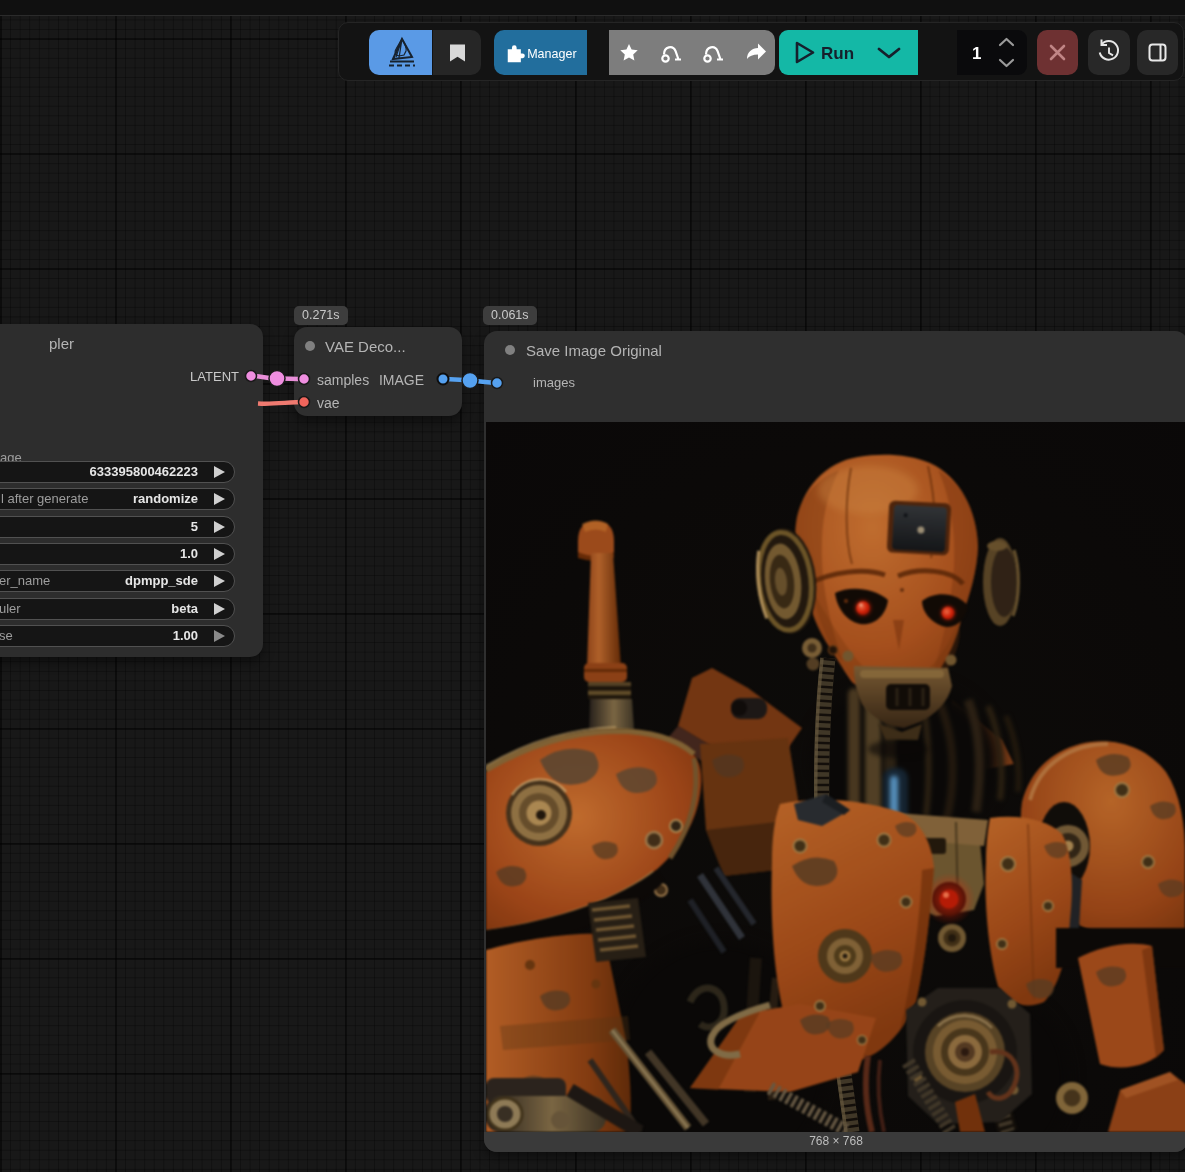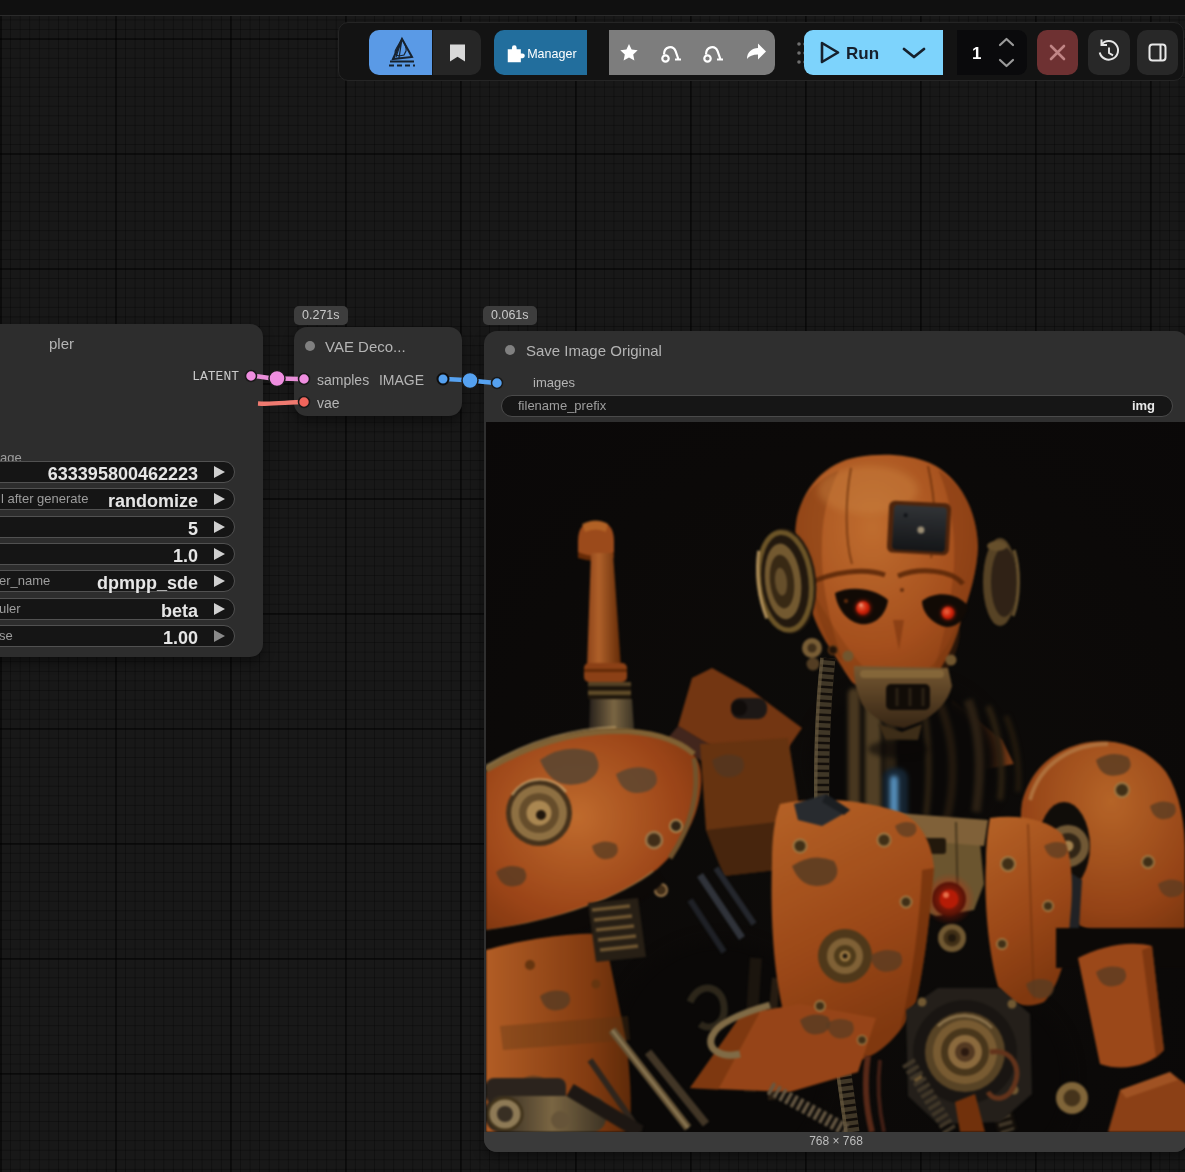--- a/index.html
+++ b/index.html
@@ -19,37 +19,37 @@
   .node{position:absolute;background:#2d2d2d;border-radius:13px;
     box-shadow:0 5px 12px rgba(0,0,0,.45);}
   .badge{position:absolute;background:#3d3d3d;color:#c9c9c9;font-size:12.5px;
     border-radius:5px;padding:2px 8px 3px 8px;}
   .ntitle{color:#b4b4b4;font-size:15px;}
   .tdot{display:inline-block;width:10px;height:10px;border-radius:50%;background:#808080;}
   
   .pill{position:absolute;left:-20px;height:20px;background:#151515;
     border:1px solid #515151;border-radius:11px;}
   .pl{position:absolute;color:#9d9d9d;font-size:13px;top:2px;}
-  .pv{position:absolute;color:#e6e6e6;font-size:18px;font-weight:700;top:2px;right:36px;text-align:right;}
+  .pv{position:absolute;color:#e6e6e6;font-size:13px;font-weight:700;top:2px;right:36px;text-align:right;}
   .parrow{position:absolute;right:9px;top:4px;width:0;height:0;
     border-left:11px solid #cfcfcf;border-top:6.5px solid transparent;border-bottom:6.5px solid transparent;}
   
   .toolbar{position:absolute;left:338px;top:22px;width:846px;height:59px;background:#131313;
     border:1px solid #252525;border-radius:10px;box-sizing:border-box;}
   .tb{position:absolute;top:30px;height:45px;border-radius:10px;}
   .ticon{position:absolute;top:0;left:0;width:100%;height:100%;}
 </style>
 </head>
 <body>
 <div class="canvas"></div>
 <div class="topstrip"></div>
 
 <div class="node" id="ksampler" style="left:-70px;top:324px;width:333px;height:333px;">
   <div class="ntitle" style="position:absolute;left:75px;top:11px;margin-left:44px;">pler</div>
-  <div style="position:absolute;right:24px;top:45px;color:#c9c9c9;font-size:13px;font-family:Liberation Mono, monospace;">LATENT</div>
+  <div style="position:absolute;right:24px;top:45px;color:#c9c9c9;font-size:13px;">LATENT</div>
   <div style="position:absolute;left:70px;top:114px;color:#9d9d9d;font-size:13px;margin-top:12px;">age</div>
   <div class="pill" style="top:137px;width:323px;">
     <span class="pv">633395800462223</span>
       <span class="parrow"></span>
     </div>
   <div class="pill" style="top:164.3px;width:323px;">
     <span class="pl" style="left:90px;">l after generate</span>
     <span class="pv">randomize</span>
       <span class="parrow"></span>
     </div>
@@ -83,25 +83,20 @@
   <div class="ntitle" style="position:absolute;left:31px;top:11px;">VAE Deco...</div>
   <div style="position:absolute;left:23px;top:45px;color:#b5b5b5;font-size:14px;">samples</div>
   <div style="position:absolute;right:38px;top:45px;color:#b5b5b5;font-size:14px;">IMAGE</div>
   <div style="position:absolute;left:23px;top:68px;color:#b5b5b5;font-size:14px;">vae</div>
 </div>
 
 <div class="node" id="save" style="left:484px;top:331px;width:704px;height:821px;background:#2f2f2f;">
   <div class="tdot" style="position:absolute;left:21px;top:14px;"></div>
   <div class="ntitle" style="position:absolute;left:42px;top:11px;">Save Image Original</div>
   <div style="position:absolute;left:24px;top:44px;color:#b5b5b5;font-size:13px;padding-left:25px;">images</div>
-  <div style="position:absolute;left:17px;top:64px;width:672px;height:22px;background:#161616;
-       border:1px solid #4a4a4a;border-radius:12px;box-sizing:border-box;">
-    <span style="position:absolute;left:16px;top:2px;color:#9e9e9e;font-size:13px;">filename_prefix</span>
-    <span style="position:absolute;right:17px;top:2px;color:#e8e8e8;font-size:13px;font-weight:700;">img</span>
-  </div>
   <div style="position:absolute;left:0;top:801px;width:704px;height:20px;background:#3a3a3a;
        border-radius:0 0 13px 13px;color:#bdbdbd;font-size:12px;text-align:center;line-height:19px;">768 × 768</div>
 </div>
 
 <div id="imgslot" style="position:absolute;left:486px;top:422px;width:702px;height:710px;">
 <svg width="702" height="710" viewBox="486 422 702 710">
 <defs>
   <radialGradient id="bgG" cx="0.52" cy="0.55" r="0.78">
     <stop offset="0" stop-color="#0e0c0a"></stop>
           <stop offset="0.65" stop-color="#0b0a09"></stop>
@@ -490,21 +485,21 @@
 <svg style="position:absolute;left:795px;top:41px;" width="14" height="24" viewBox="0 0 14 24">
   <g fill="#6f6f6f">
       <circle cx="4" cy="3" r="1.8"></circle>
       <circle cx="10" cy="3" r="1.8"></circle>
   <circle cx="4" cy="12" r="1.8"></circle>
       <circle cx="10" cy="12" r="1.8"></circle>
   <circle cx="4" cy="21" r="1.8"></circle>
       <circle cx="10" cy="21" r="1.8"></circle>
     </g>
 </svg>
-<div class="tb" style="left:804px;width:139px;background:#7dd3fc;border-radius:9px 0 0 9px;">
+<div class="tb" style="left:779px;width:139px;background:#14b8a6;border-radius:9px 0 0 9px;">
   <svg class="ticon" viewBox="0 0 139 45">
     <path d="M18,13 L34,22.5 L18,32 Z" fill="none" stroke="#16202c" stroke-width="2.6" stroke-linejoin="round"></path>
     <text x="42" y="29" fill="#16202c" font-size="17" font-weight="700" font-family="Liberation Sans">Run</text>
     <path d="M100,19 L110,27 L120,19" fill="none" stroke="#16202c" stroke-width="2.8" stroke-linecap="round" stroke-linejoin="round"></path>
   </svg>
 </div>
 <div class="tb" style="left:957px;width:70px;background:#0a0a0c;border-radius:0 9px 9px 0;">
   <svg class="ticon" viewBox="0 0 70 45">
     <text x="15" y="29" fill="#fff" font-size="17" font-weight="700" font-family="Liberation Sans">1</text>
     <g fill="none" stroke="#9a9a9a" stroke-width="2.2" stroke-linecap="round" stroke-linejoin="round">

